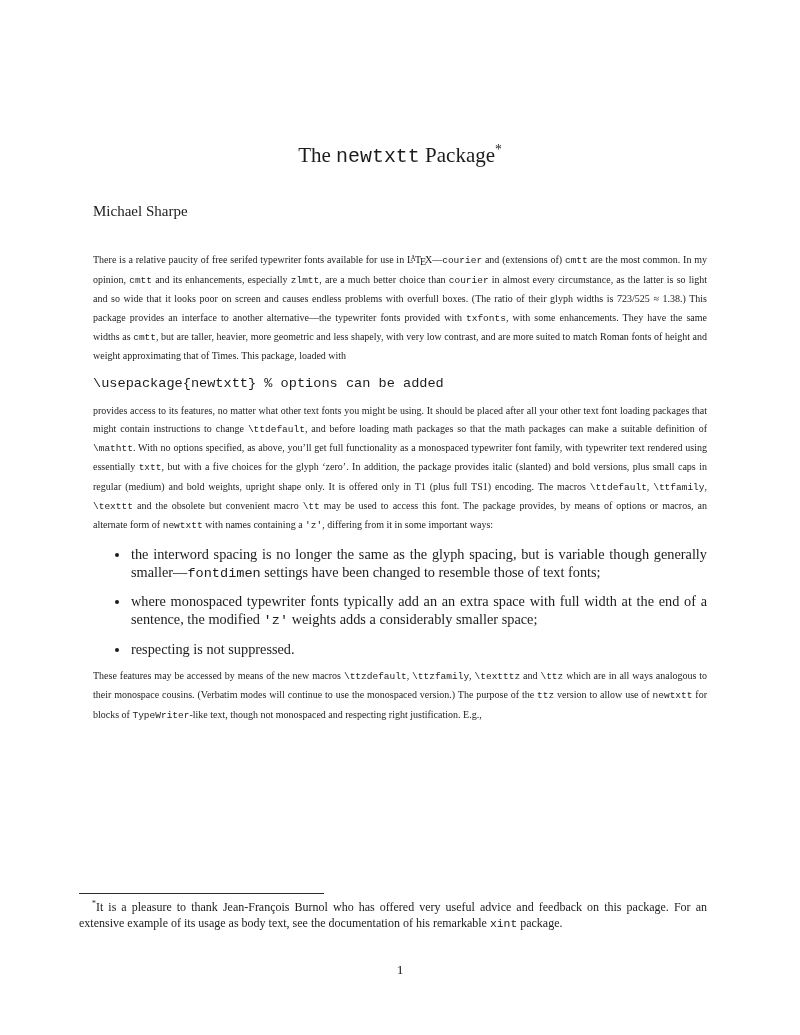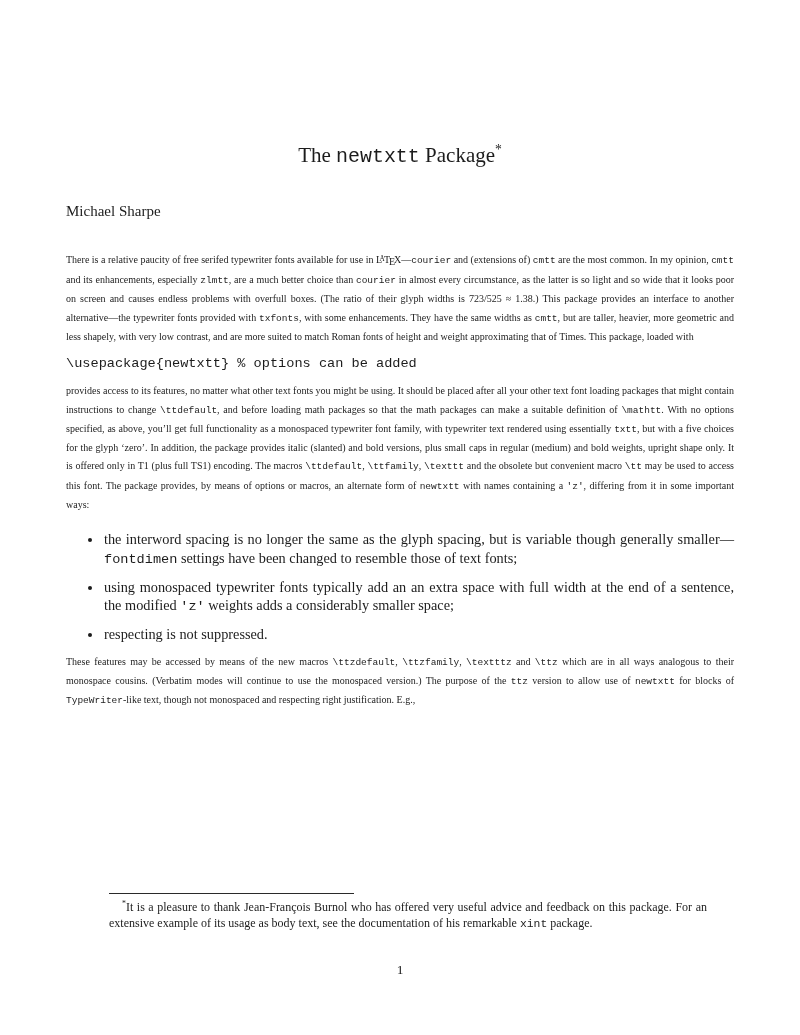--- a/index.html
+++ b/index.html
@@ -5,21 +5,21 @@
   html, body { margin: 0; padding: 0; background: #ffffff; }
   .page {
     position: relative;
     width: 800px;
     height: 1035px;
     background: #ffffff;
     color: #1c1c1c;
     font-family: "Liberation Serif", serif;
     overflow: hidden;
   }
-  .content { padding: 0 66px; }
+  .content { padding: 0 93px; }
 
   .doc-title {
     padding-top: 142px;
     text-align: center;
     font-size: 21px;
     line-height: 26px;
   }
   .doc-author {
     margin-top: 32px;
     text-align: left;
@@ -41,21 +41,21 @@
     margin: 0;
   }
   .code-block {
     font-family: "Liberation Mono", "DejaVu Sans Mono", monospace;
     font-size: 13.6px;
     line-height: 18px;
     margin: 9px 0;
     white-space: pre;
   }
   ul.bullet-list {
-    margin: 16px 0 9px 0;
+    margin: 9px 0 9px 0;
     padding-left: 37px;
     font-size: 14.3px;
     line-height: 18.3px;
   }
   ul.bullet-list li {
     text-align: justify;
     margin-bottom: 9px;
     padding-left: 1px;
   }
   ul.bullet-list li:last-child { margin-bottom: 0; }
@@ -78,21 +78,21 @@
     margin-right: -0.12em;
   }
   .seg-lE {
     vertical-align: -0.2em;
     margin-left: -0.11em;
     margin-right: -0.11em;
   }
 
   .footnote-area {
     position: absolute;
-    left: 109px;
+    left: 79px;
     right: 93px;
     top: 893px;
   }
   .footnote-rule {
     border: none;
     border-top: 1px solid #2a2a2a;
     width: 245px;
     margin: 0 0 6px 0;
   }
   .footnote-text {
@@ -125,21 +125,21 @@
 
     <div class="body-block">
       <p class="para"><span class="seg-rm">There is a relative paucity of free serifed typewriter fonts available for use in </span><span class="seg-rm">L</span><span class="seg-lA">A</span><span class="seg-rm">T</span><span class="seg-lE">E</span><span class="seg-rm">X</span><span class="seg-rm">—</span><span class="seg-tt">courier</span><span class="seg-rm"> and (extensions of) </span><span class="seg-tt">cmtt</span><span class="seg-rm"> are the most common. In my opinion, </span><span class="seg-tt">cmtt</span><span class="seg-rm"> and its enhancements, especially </span><span class="seg-tt">zlmtt</span><span class="seg-rm">, are a much better choice than </span><span class="seg-tt">courier</span><span class="seg-rm"> in almost every circumstance, as the latter is so light and so wide that it looks poor on screen and causes endless problems with overfull boxes. (The ratio of their glyph widths is 723/525 ≈ 1.38.) This package provides an interface to another alternative—the typewriter fonts provided with </span><span class="seg-tt">txfonts</span><span class="seg-rm">, with some enhancements.  They have the same widths as </span><span class="seg-tt">cmtt</span><span class="seg-rm">, but are taller, heavier, more geometric and less shapely, with very low contrast, and are more suited to match Roman fonts of height and weight approximating that of Times.  This package, loaded with</span></p>
 
       <div class="code-block">\usepackage{newtxtt} % options can be added</div>
 
       <p class="para"><span class="seg-rm">provides access to its features, no matter what other text fonts you might be using.  It should be placed after all your other text font loading packages that might contain instructions to change </span><span class="seg-tt">\ttdefault</span><span class="seg-rm">, and before loading math packages so that the math packages can make a suitable definition of </span><span class="seg-tt">\mathtt</span><span class="seg-rm">. With no options specified, as above, you’ll get full functionality as a monospaced typewriter font family, with typewriter text rendered using essentially </span><span class="seg-tt">txtt</span><span class="seg-rm">, but with a five choices for the glyph ‘zero’. In addition, the package provides italic (slanted) and bold versions, plus small caps in regular (medium) and bold weights, upright shape only.  It is offered only in T1 (plus full TS1) encoding.  The macros </span><span class="seg-tt">\ttdefault</span><span class="seg-rm">, </span><span class="seg-tt">\ttfamily</span><span class="seg-rm">, </span><span class="seg-tt">\texttt</span><span class="seg-rm"> and the obsolete but convenient macro </span><span class="seg-tt">\tt</span><span class="seg-rm"> may be used to access this font.  The package provides, by means of options or macros, an alternate form of </span><span class="seg-tt">newtxtt</span><span class="seg-rm"> with names containing a </span><span class="seg-tt">'z'</span><span class="seg-rm">, differing from it in some important ways:</span></p>
 
       <ul class="bullet-list">
         <li><span class="seg-rm">the interword spacing is no longer the same as the glyph spacing, but is variable though generally smaller—</span><span class="seg-tt">fontdimen</span><span class="seg-rm"> settings have been changed to resemble those of text fonts;</span></li>
-        <li><span class="seg-rm">using monospaced typewriter fonts typically add an an extra space with full width at the end of a sentence, the modified </span><span class="seg-tt">'z'</span><span class="seg-rm"> weights adds a considerably smaller space;</span></li>
+        <li><span class="seg-rm">where monospaced typewriter fonts typically add an an extra space with full width at the end of a sentence, the modified </span><span class="seg-tt">'z'</span><span class="seg-rm"> weights adds a considerably smaller space;</span></li>
         <li><span class="seg-rm">respecting is not suppressed.</span></li>
       </ul>
 
       <p class="para"><span class="seg-rm">These features may be accessed by means of the new macros </span><span class="seg-tt">\ttzdefault</span><span class="seg-rm">, </span><span class="seg-tt">\ttzfamily</span><span class="seg-rm">, </span><span class="seg-tt">\textttz</span><span class="seg-rm"> and </span><span class="seg-tt">\ttz</span><span class="seg-rm"> which are in all ways analogous to their monospace cousins.  (Verbatim modes will continue to use the monospaced version.)  The purpose of the </span><span class="seg-tt">ttz</span><span class="seg-rm"> version to allow use of </span><span class="seg-tt">newtxtt</span><span class="seg-rm"> for blocks of </span><span class="seg-tt">TypeWriter</span><span class="seg-rm">-like text, though not monospaced and respecting right justification. E.g.,</span></p>
     </div>
 
   </div>
 
   <div class="footnote-area">
     <hr class="footnote-rule">

